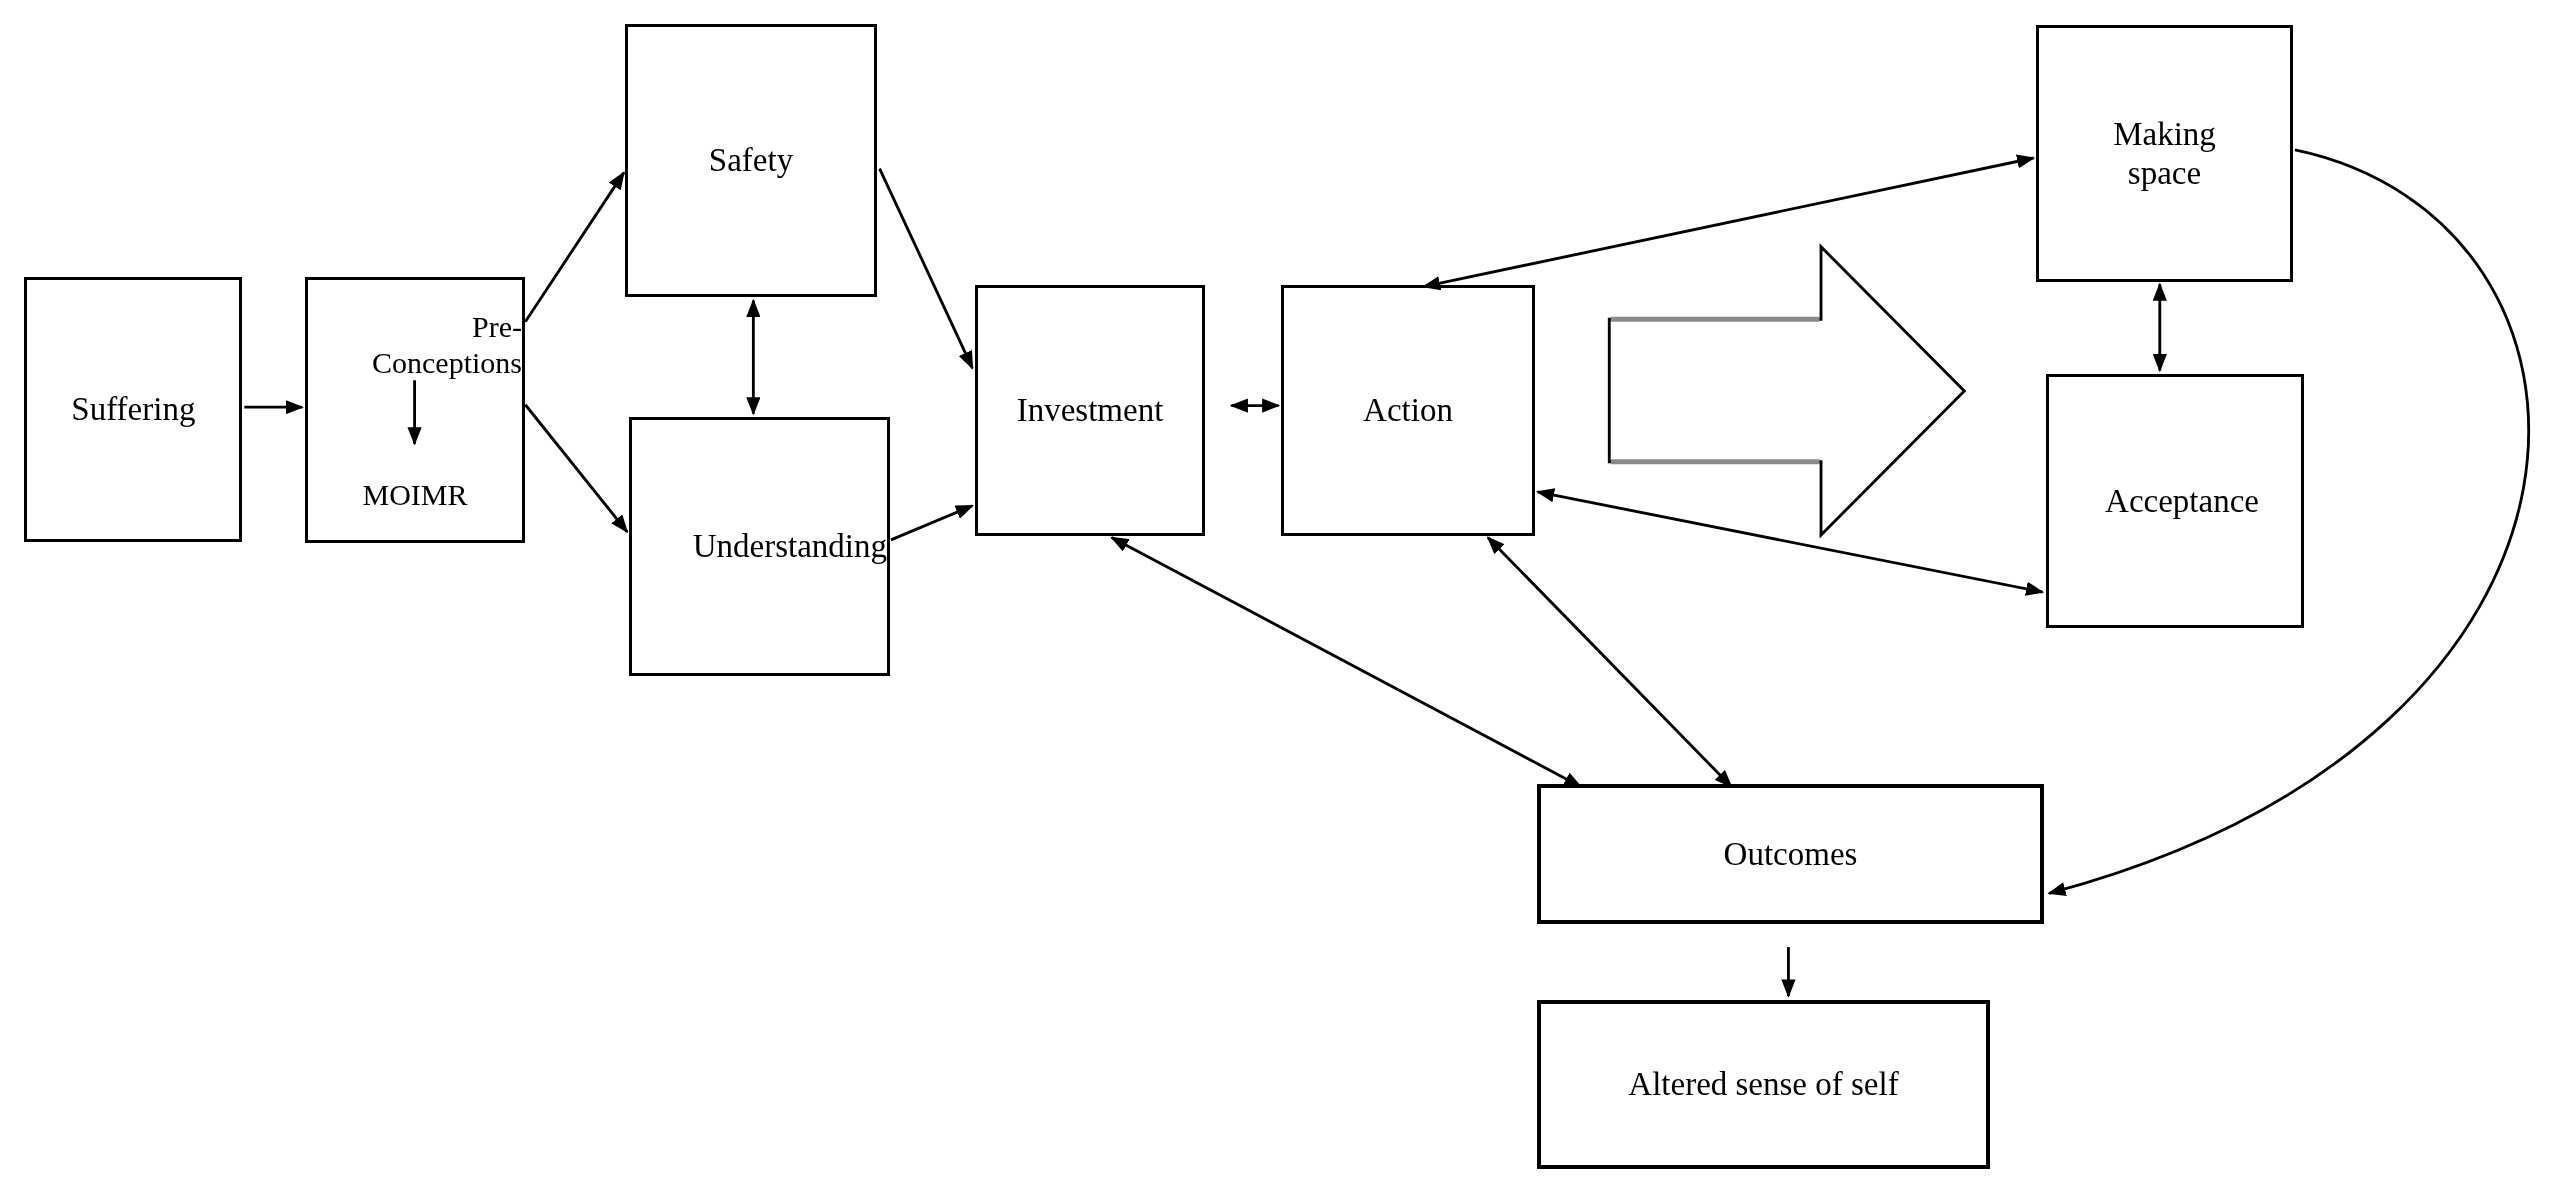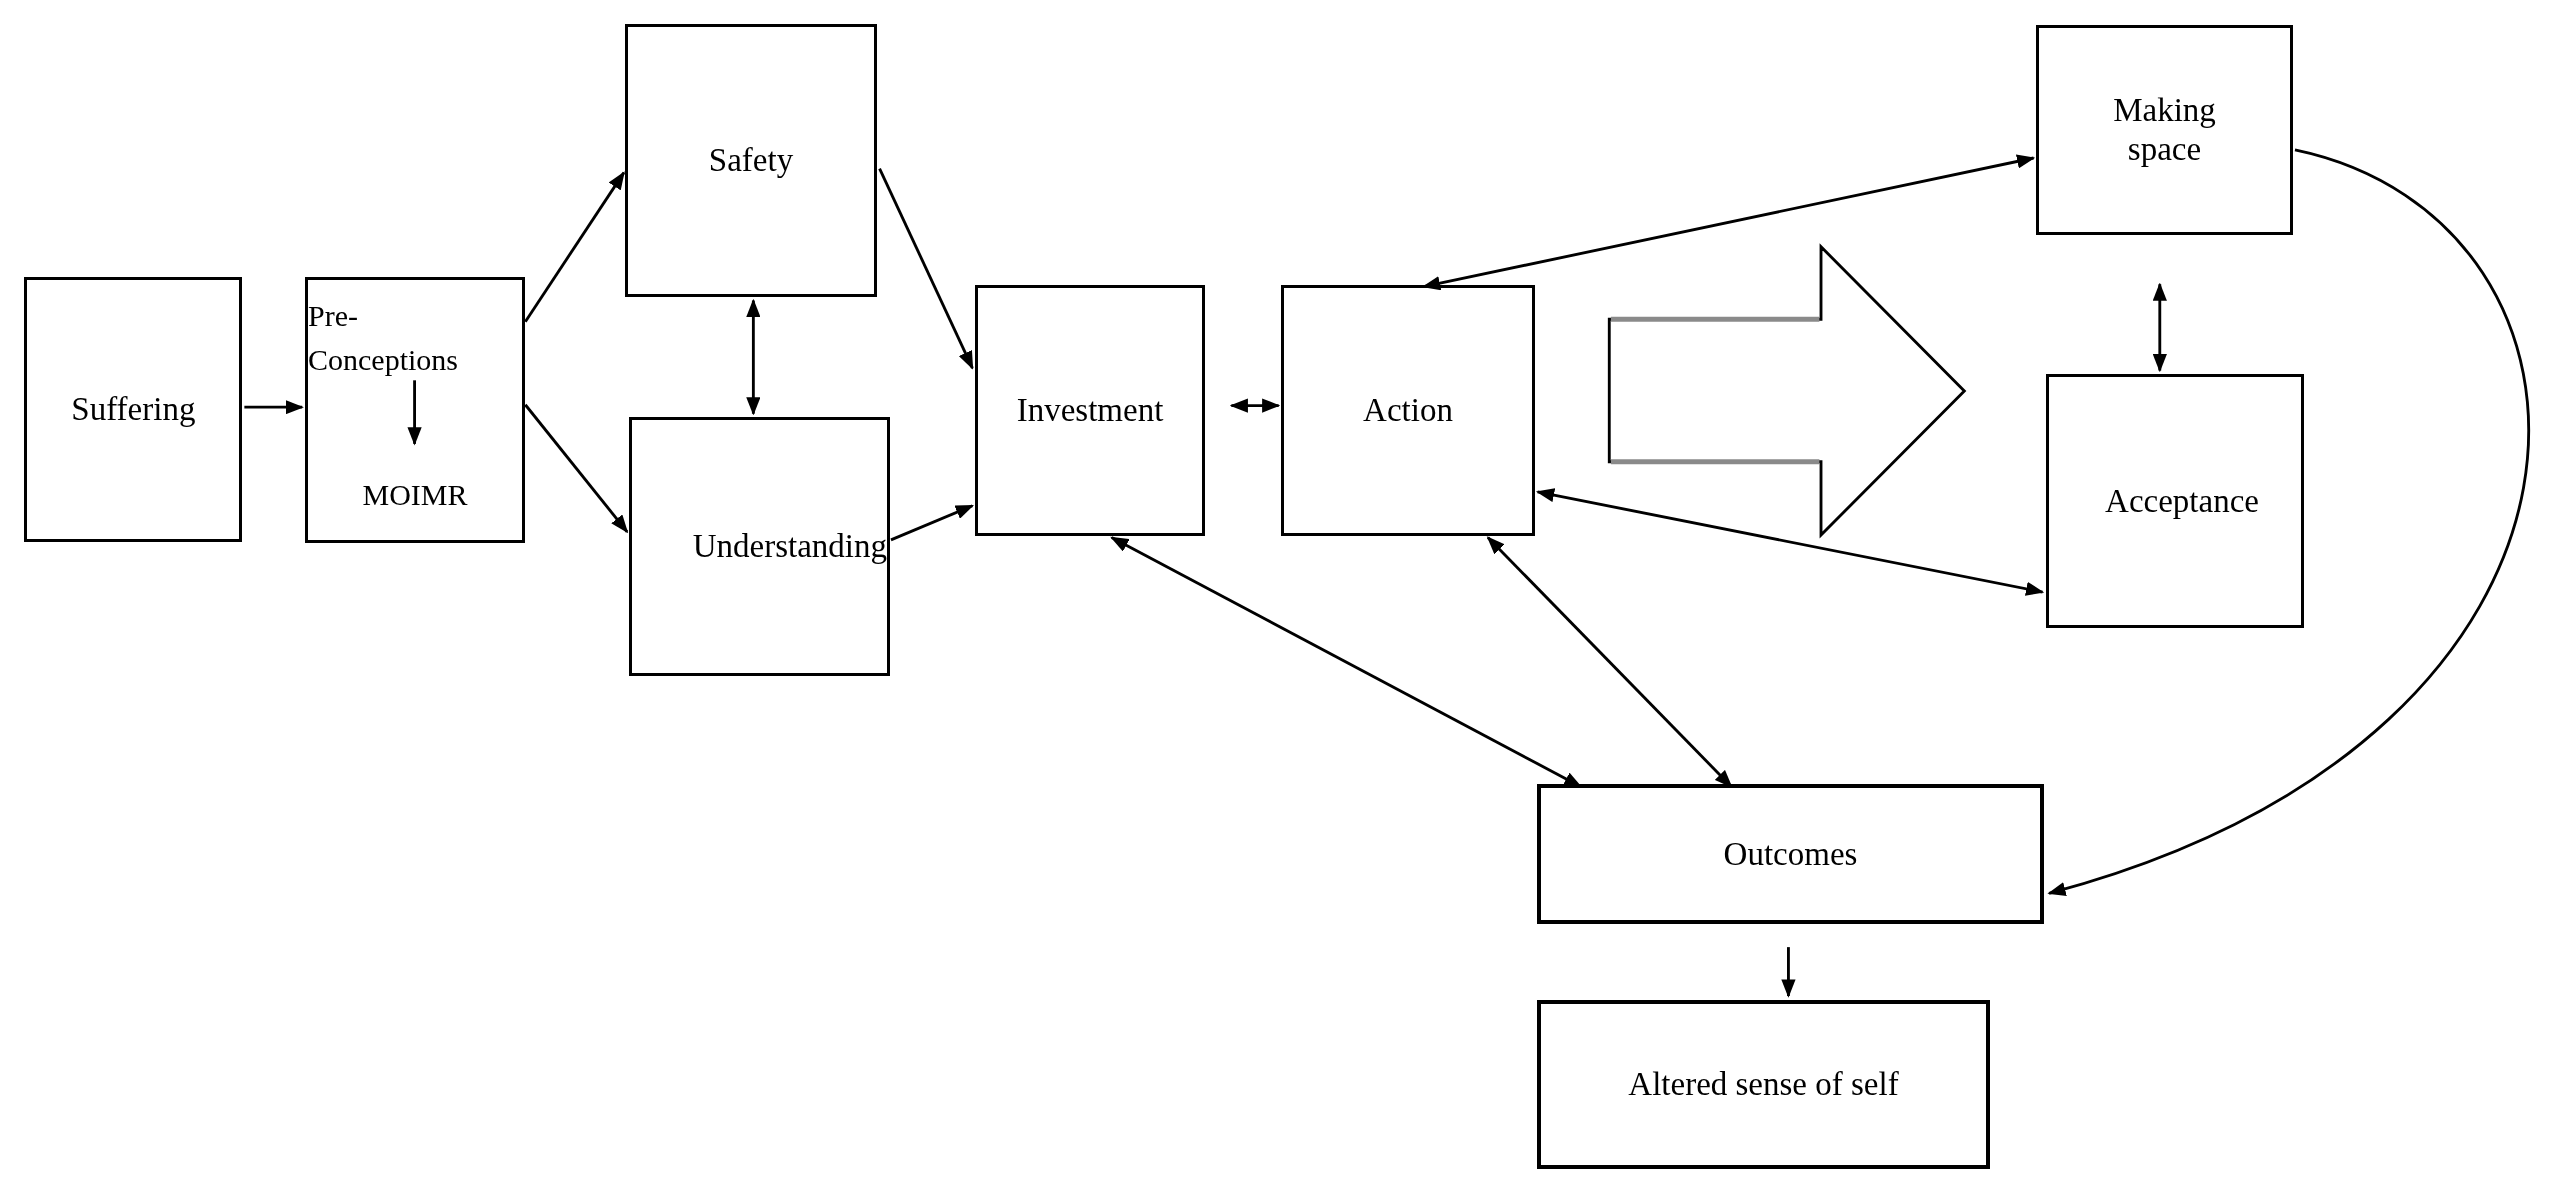--- a/index.html
+++ b/index.html
@@ -23,23 +23,23 @@
     font-size: 33px;
     line-height: 39px;
     color: #000000;
     white-space: pre-line;
     z-index: 1;
   }
   .node.thick { border-width: 4.1px; }
   .node.pre { display: block; font-size: 30px; }
   .pre-top {
     position: absolute;
-    top: 14px; left: 0; right: 0;
-    text-align: left;
-    line-height: 44px;
+    top: 29px; left: 0; right: 0;
+    text-align: right;
+    line-height: 36px;
     white-space: pre-line;
   }
   .pre-bottom {
     position: absolute;
     top: 197px; left: 0; right: 0;
     text-align: center;
     line-height: 36px;
   }
   #taking-time-label {
     position: absolute;
@@ -82,21 +82,21 @@
   </div>
 
   <div class="node" style="left: 975px; top: 285px; width: 230px; height: 251px;">
     <span>Investment</span>
   </div>
 
   <div class="node" style="left: 1281px; top: 285px; width: 254px; height: 251px;">
     <span>Action</span>
   </div>
 
-  <div class="node" style="left: 2036px; top: 25px; width: 257px; height: 210px;">
+  <div class="node" style="left: 2036px; top: 25px; width: 257px; height: 257px;">
     <span>Making
 space</span>
   </div>
 
   <div class="node" style="left: 2046px; top: 374px; width: 258px; height: 254px; padding-left: 14px;">
     <span>Acceptance</span>
   </div>
 
   <div class="node thick" style="left: 1537px; top: 784px; width: 507px; height: 140px;">
     <span>Outcomes</span>

